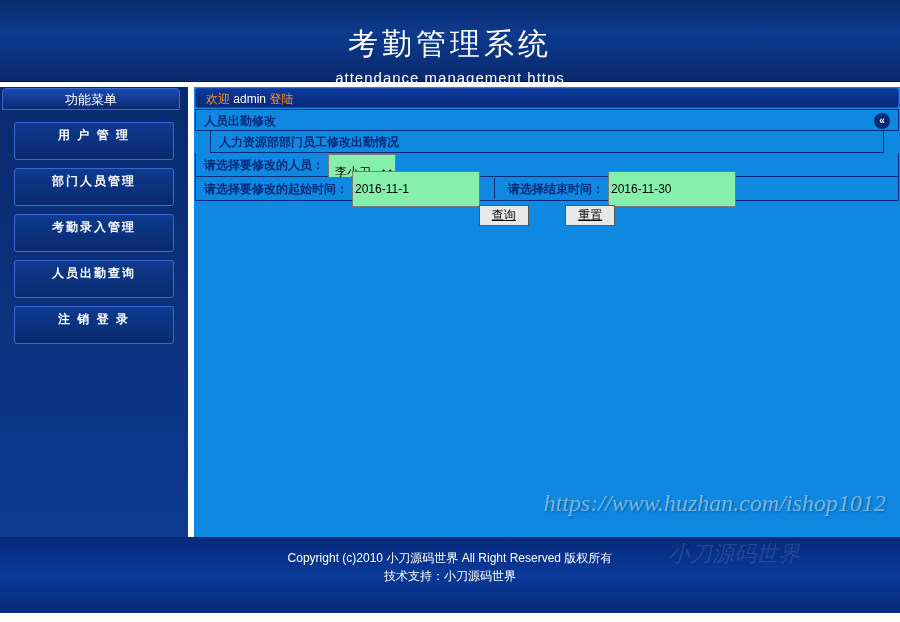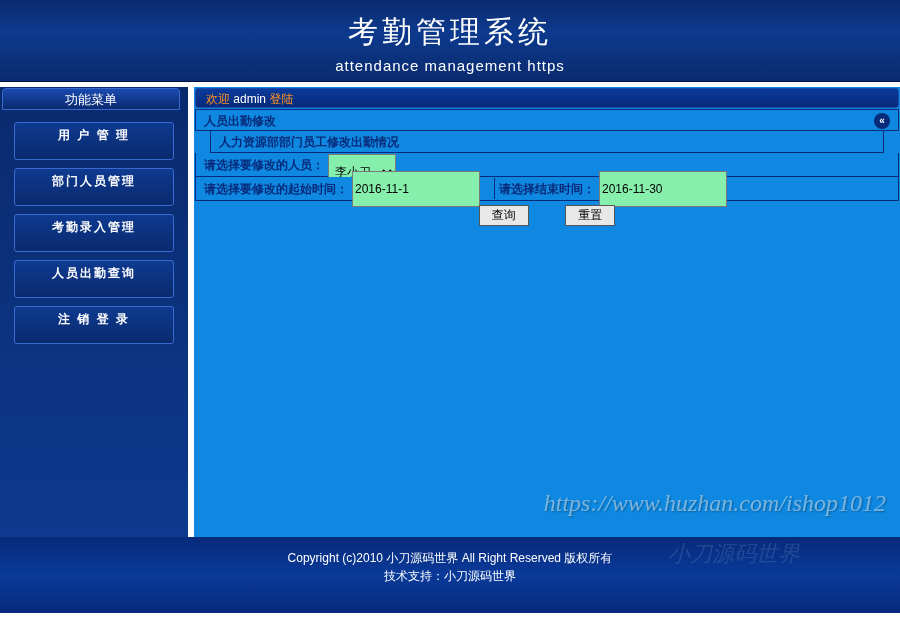--- a/index.html
+++ b/index.html
@@ -10,21 +10,21 @@
       height: 622px;
       overflow: hidden;
       position: relative;
     }
     .header {
       width: 100%;
       height: 82px;
       background: linear-gradient(to bottom, #0a2a6e 0%, #0d3a8e 40%, #0a2a6e 100%);
       color: #ffffff;
       text-align: center;
-      padding-top: 12px;
+      padding-top: 24px;
       border-bottom: 1px solid #001040;
     }
     .header-title {
       font-size: 30px;
       font-family: "KaiTi", "SimSun", serif;
       letter-spacing: 4px;
       font-weight: normal;
     }
     .header-subtitle {
       font-size: 15px;
@@ -152,21 +152,21 @@
     .form-row .cell-left {
       width: 290px;
       display: flex;
       align-items: center;
     }
     .form-row .cell-right {
       flex: 1;
       display: flex;
       align-items: center;
       border-left: 1px solid #072a7a;
-      padding-left: 4px;
+      padding-left: 13px;
     }
     .select-box, .text-input {
       font-size: 12px;
       height: 36px;
       background: #86efac;
       border: 1px solid #7a7a7a;
       padding: 0 2px;
       font-family: inherit;
     }
     .select-box { width: 68px; }
@@ -176,20 +176,21 @@
       padding: 4px 0;
     }
     .form-button {
       font-size: 12px;
       padding: 1px 12px;
       margin: 0 16px;
       background: #e8e8e8;
       border: 1px solid #555;
       cursor: pointer;
       font-family: inherit;
+      text-decoration: underline;
     }
     .watermark {
       position: absolute;
       right: 14px;
       bottom: 20px;
       color: rgba(255,255,255,0.45);
       font-size: 24px;
       font-style: italic;
       font-family: Georgia, serif;
       text-shadow: 1px 1px 2px rgba(0,0,0,0.3);

